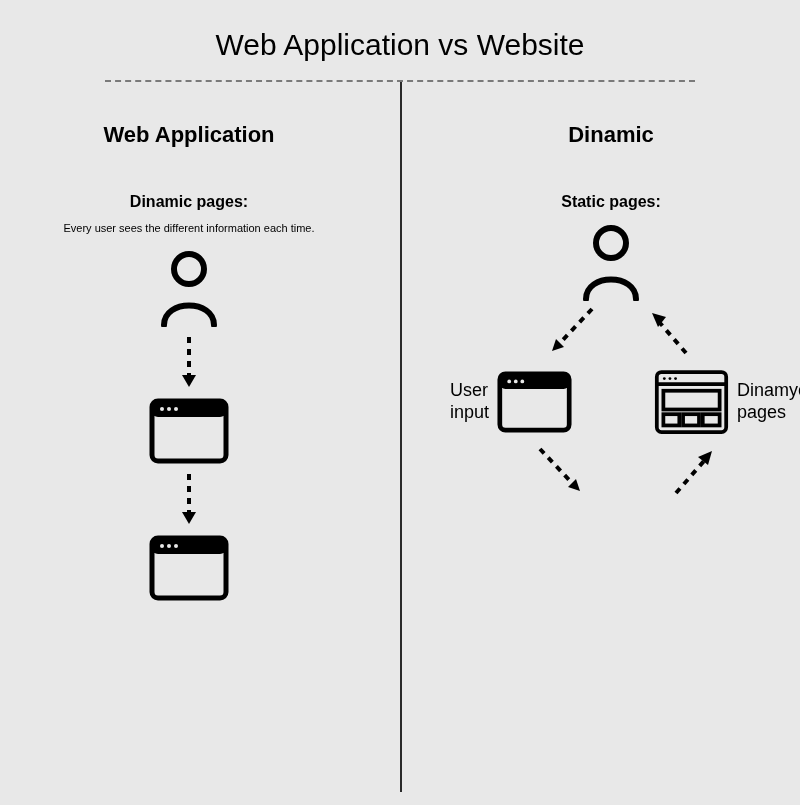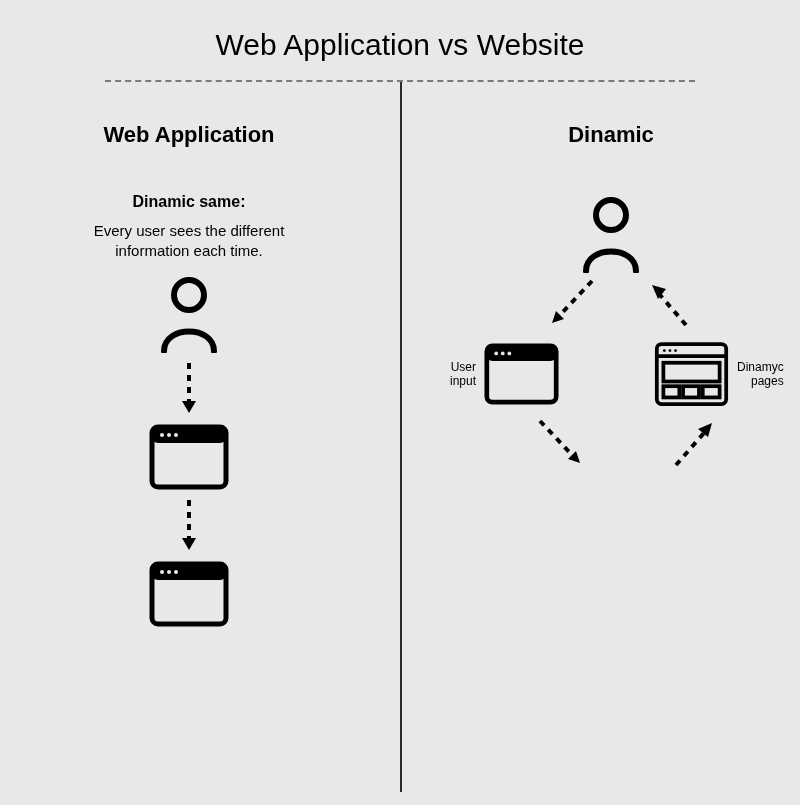--- a/index.html
+++ b/index.html
@@ -39,21 +39,21 @@
     font-size: 22px;
     font-weight: 700;
     margin-bottom: 45px;
   }
   .subheading {
     font-size: 16px;
     font-weight: 700;
     margin-bottom: 10px;
   }
   .body-text {
-    font-size: 15px;
+    font-size: 11px;
     line-height: 1.35;
     margin-bottom: 11px;
     padding: 0 60px;
   }
   .divider-vert {
     position: absolute;
     left: 50%;
     top: 0;
     width: 0;
     height: 100%;
@@ -70,34 +70,34 @@
     position: relative;
     height: 420px;
     width: 100%;
   }
   .node {
     position: absolute;
     display: flex;
     align-items: center;
     gap: 8px;
   }
-  .node-label { font-size: 12px; line-height: 1.2; text-align: right; }
+  .node-label { font-size: 18px; line-height: 1.2; text-align: left; }
 </style>
 </head>
 <body>
 
 <h1 class="title">Web Application vs Website</h1>
 <hr class="dashed-rule">
 
 <div class="columns">
   <div class="divider-vert"></div>
 
   <div class="col">
     <h2 class="col-heading">Web Application</h2>
-    <div class="subheading">Dinamic same:</div>
+    <div class="subheading">Dinamic pages:</div>
     <p class="body-text">Every user sees the different information each time.</p>
 
     <div class="icon-stack">
 
       <svg width="70" height="80" viewBox="0 0 70 80">
         <circle cx="35" cy="22" r="15" fill="none" stroke="#000" stroke-width="6"></circle>
         <path d="M10 78 C10 52 60 52 60 78" fill="none" stroke="#000" stroke-width="6" stroke-linecap="round"></path>
       </svg>
 
       <svg width="20" height="55" viewBox="0 0 20 55">
@@ -123,20 +123,21 @@
         <rect x="3" y="3" width="74" height="16" rx="6" fill="#000"></rect>
         <circle cx="13" cy="11" r="2" fill="#e8e8e8"></circle>
         <circle cx="20" cy="11" r="2" fill="#e8e8e8"></circle>
         <circle cx="27" cy="11" r="2" fill="#e8e8e8"></circle>
       </svg>
     </div>
   </div>
 
   <div class="col">
     <h2 class="col-heading">Dinamic</h2>
+    <div class="subheading">Static pages:</div>
 
     <div class="flow-area">
 
       <div class="node" style="left:50%; top:0; transform:translateX(-50%);">
         <svg width="70" height="80" viewBox="0 0 70 80">
           <circle cx="35" cy="22" r="15" fill="none" stroke="#000" stroke-width="6"></circle>
           <path d="M10 78 C10 52 60 52 60 78" fill="none" stroke="#000" stroke-width="6" stroke-linecap="round"></path>
         </svg>
       </div>
 

